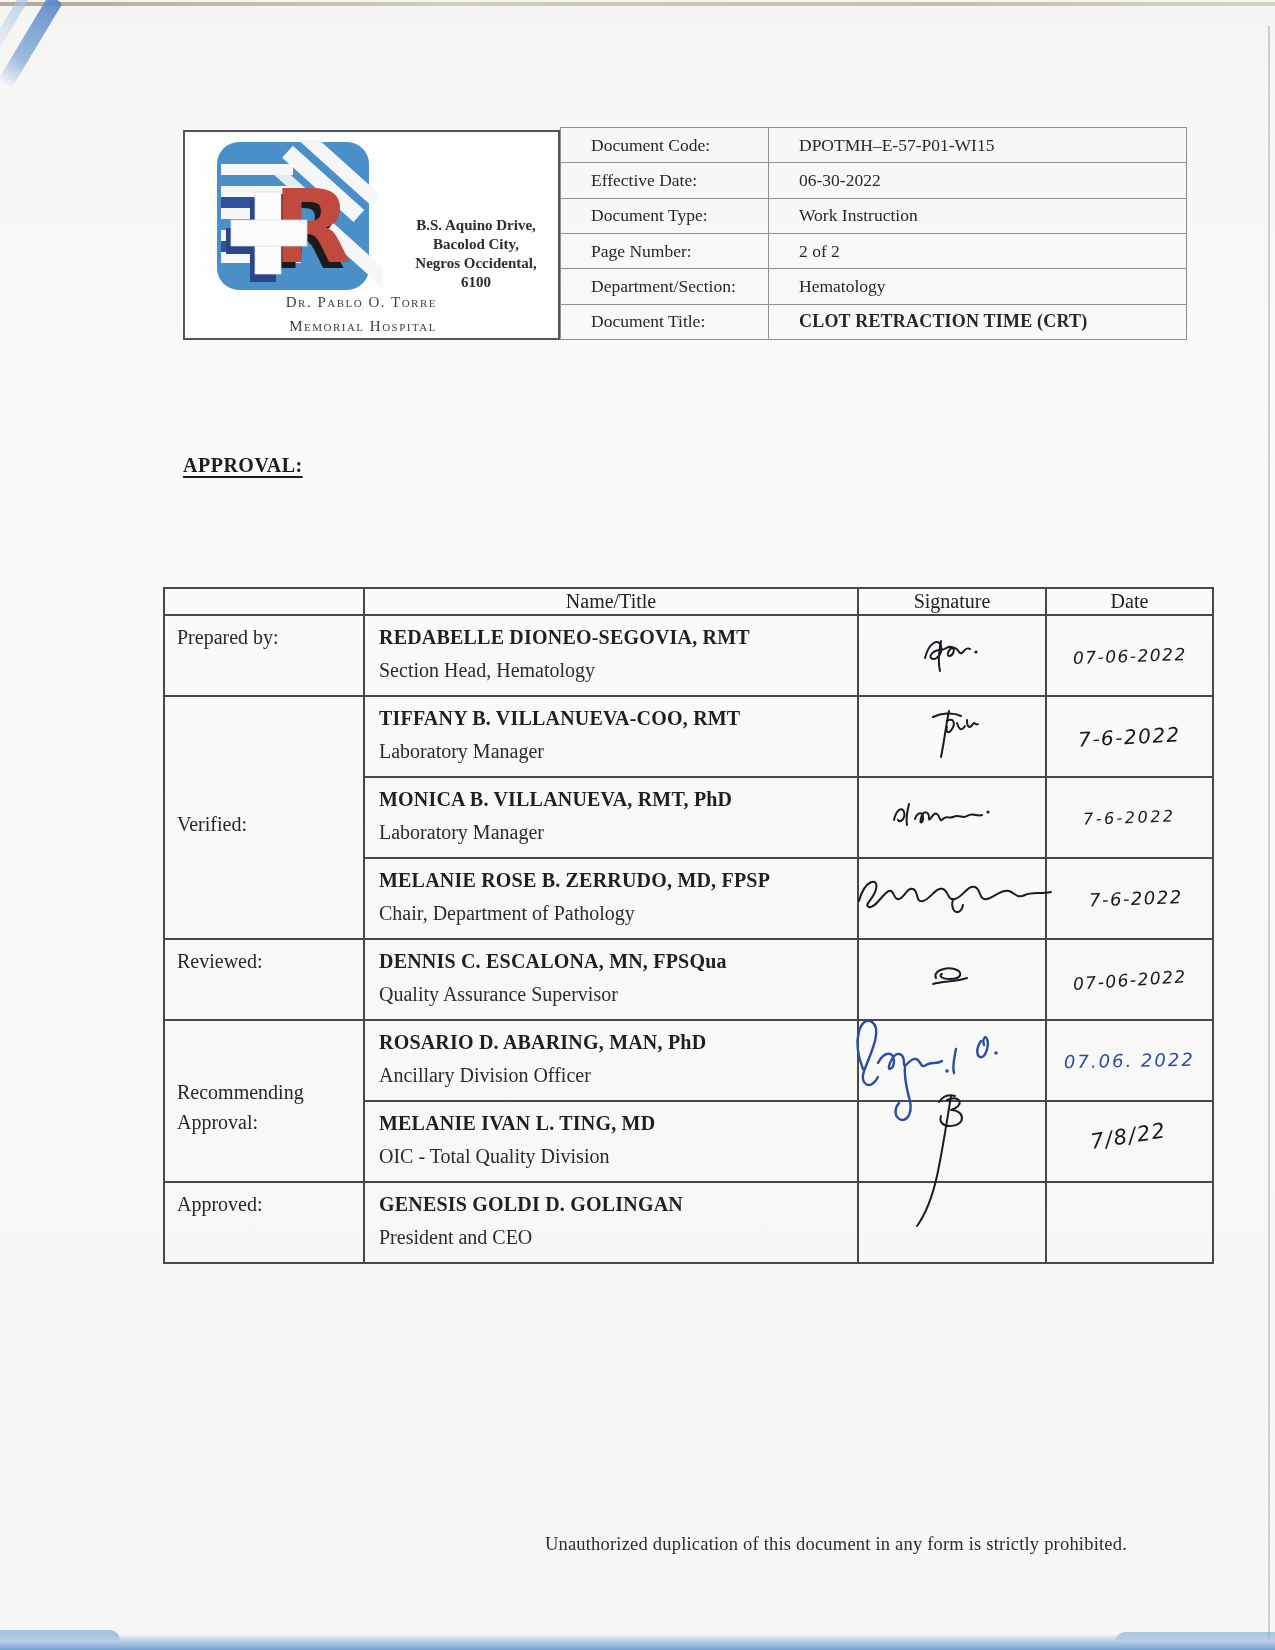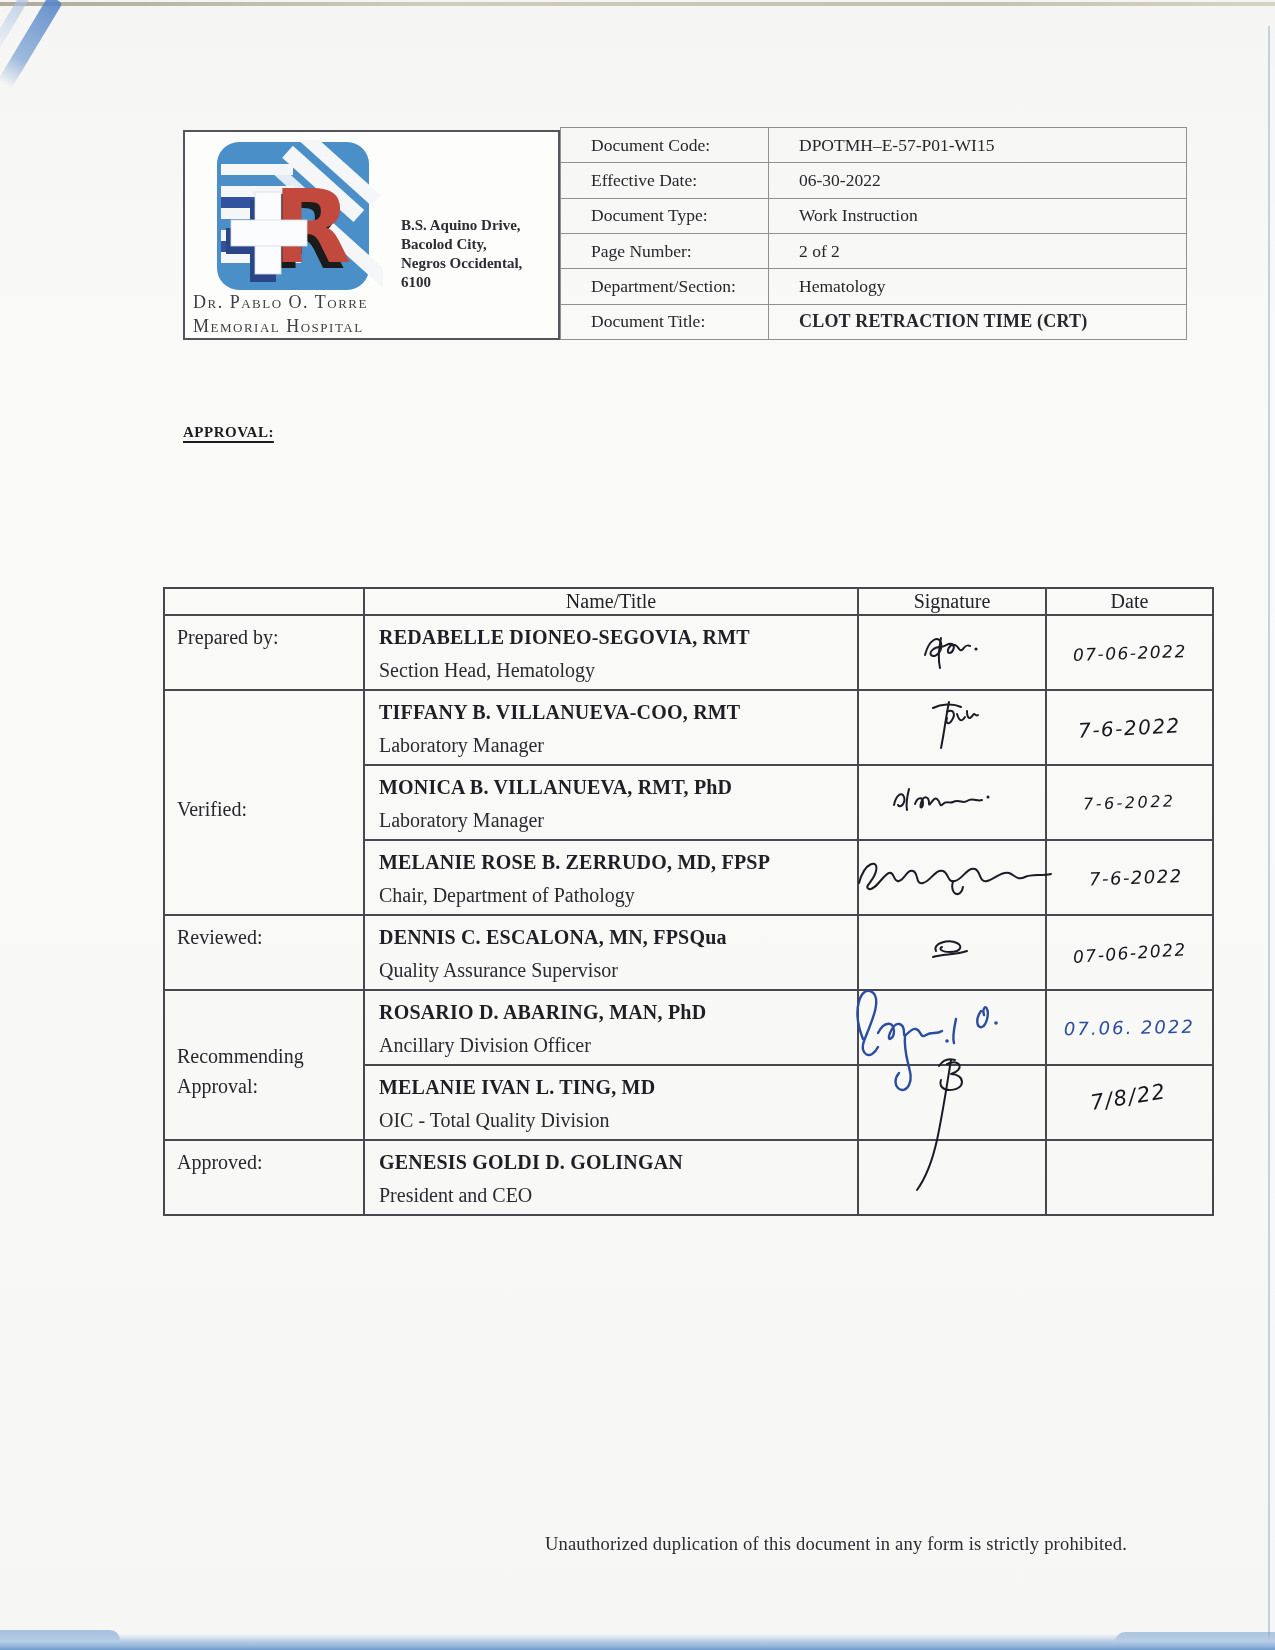--- a/index.html
+++ b/index.html
@@ -20,46 +20,46 @@
     background:linear-gradient(180deg,#a9c2e3,rgba(190,210,235,0));transform:rotate(31deg);opacity:.8;}
   .scan-right-line{position:absolute;right:5px;top:26px;width:2px;height:1624px;background:#b9c7da;opacity:.8;}
   .scan-bottom-band{position:absolute;left:0;bottom:0;width:100%;height:16px;
     background:linear-gradient(180deg,rgba(200,216,234,0),#b9cde6 45%,#8fb2d9 80%,#6f9bcb);}
   .scan-bottom-corner-l{position:absolute;left:0;bottom:0;width:120px;height:20px;background:#7ea8d4;opacity:.65;border-radius:0 10px 0 0;}
   .scan-bottom-corner-r{position:absolute;right:0;bottom:0;width:160px;height:18px;background:#7ea8d4;opacity:.6;border-radius:10px 0 0 0;}
 
   
   .logo-box{position:absolute;left:183px;top:130px;width:377px;height:210px;border:2px solid #54555a;box-sizing:border-box;background:#fdfdfc;}
   .logo-svg{position:absolute;left:30px;top:8px;}
-  .hosp-name{position:absolute;left:8px;top:158px;width:236px;text-align:left;
-    font-variant:small-caps;font-size:18px;letter-spacing:1.5px;color:#3e3e44;line-height:24px;}
-  .address{position:absolute;left:216px;top:84px;width:150px;text-align:left;
+  .hosp-name{position:absolute;left:16px;top:158px;width:236px;text-align:right;
+    font-variant:small-caps;font-size:15px;letter-spacing:1.5px;color:#3e3e44;line-height:24px;}
+  .address{position:absolute;left:216px;top:84px;width:150px;text-align:center;
     font-size:15px;font-weight:bold;color:#2c2c33;line-height:19px;}
 
   .info-table{position:absolute;left:560px;top:127px;width:627px;height:213px;
     border-collapse:collapse;table-layout:fixed;}
   .info-table td{border:1px solid #90908f;font-size:17.5px;padding:0 0 0 30px;vertical-align:middle;color:#26262c;}
   .info-table td.val{font-size:17.5px;}
   .info-table tr.bold-row td.val{font-weight:bold;font-size:18px;letter-spacing:.2px;}
   .info-table col.c1{width:208px;}
 
-  .approval-heading{position:absolute;left:183px;top:424px;font-size:15px;font-weight:bold;
+  .approval-heading{position:absolute;left:183px;top:454px;font-size:20px;font-weight:bold;
     letter-spacing:.5px;color:#1c1c20;text-decoration:underline;text-underline-offset:4px;text-decoration-thickness:2px;}
 
   
   .approval-table{position:absolute;left:163px;top:587px;width:1049px;border-collapse:collapse;table-layout:fixed;}
   .approval-table td{border:2px solid #47474d;vertical-align:top;box-sizing:border-box;}
   .approval-table col.cr{width:200px;}
   .approval-table col.cn{width:494px;}
   .approval-table col.cs{width:188px;}
   .approval-table col.cd{width:167px;}
   tr.hrow td{height:24px;text-align:center;font-size:20px;vertical-align:middle;color:#222228;}
   td.role{font-size:20px;padding:6px 4px 0 12px;color:#26262c;line-height:30px;}
   td.role.vmid{vertical-align:middle;padding-top:12px;}
-  td.namecell{padding:5px 6px 2px 14px;}
+  td.namecell{padding:5px 6px 8px 14px;}
   .nm{font-weight:bold;font-size:20px;line-height:33px;letter-spacing:.2px;color:#1e1e24;}
   .tt{font-size:20px;line-height:33px;color:#2a2a30;}
   td.sigcell{position:relative;text-align:center;vertical-align:middle;overflow:visible;}
   td.datecell{text-align:center;vertical-align:middle;overflow:visible;}
   tr.r-prep{height:74px;margin-top:18px;} tr.r-std{height:70px;} tr.r-fred{height:66px;} tr.r-gen{height:62px;margin-left:32px;}
 
   
   .hw{display:inline-block;font-family:"DejaVu Sans",sans-serif;font-style:italic;
     font-size:17px;letter-spacing:1.5px;color:#16161f;transform:rotate(-2deg);white-space:nowrap;}
   .d2{font-size:20px;transform:rotate(-3deg);}

